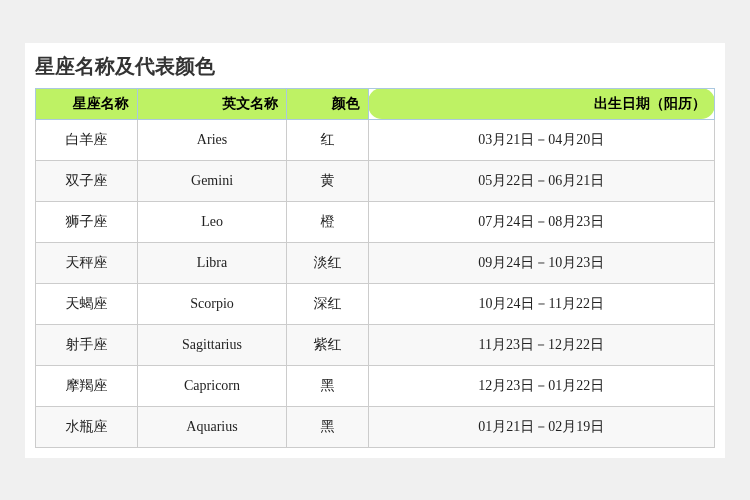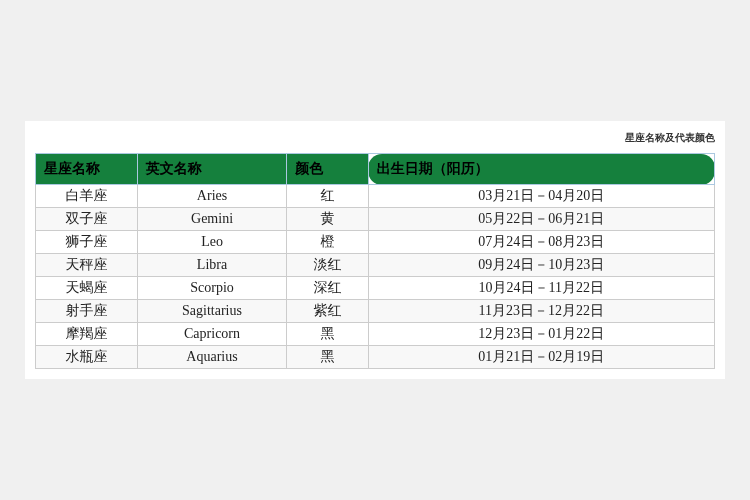--- a/index.html
+++ b/index.html
@@ -16,41 +16,41 @@
       justify-content: center;
       font-family: "SimSun", "宋体", serif;
       font-size: 14px;
     }
     .container {
       background: #fff;
       width: 700px;
       padding: 10px;
     }
     .title {
-      text-align: right;
-      font-size: 10px;
+      text-align: left;
+      font-size: 20px;
       font-weight: bold;
       margin-bottom: 8px;
       color: #333;
     }
     table {
       width: 100%;
       border-collapse: collapse;
     }
     th {
-      background-color: #15803d;
+      background-color: #bef264;
       border: 1px solid #aac8e0;
       padding: 6px 8px;
-      text-align: left;
+      text-align: right;
       font-weight: bold;
       color: #000;
     }
     td {
       border: 1px solid #ccc;
-      padding: 2px 8px;
+      padding: 11px 8px;
       text-align: center;
       color: #222;
     }
     tr:nth-child(even) td {
       background-color: #f8f8f8;
     }
     tr:nth-child(odd) td {
       background-color: #ffffff;
     }
     .col-name { width: 15%; }

